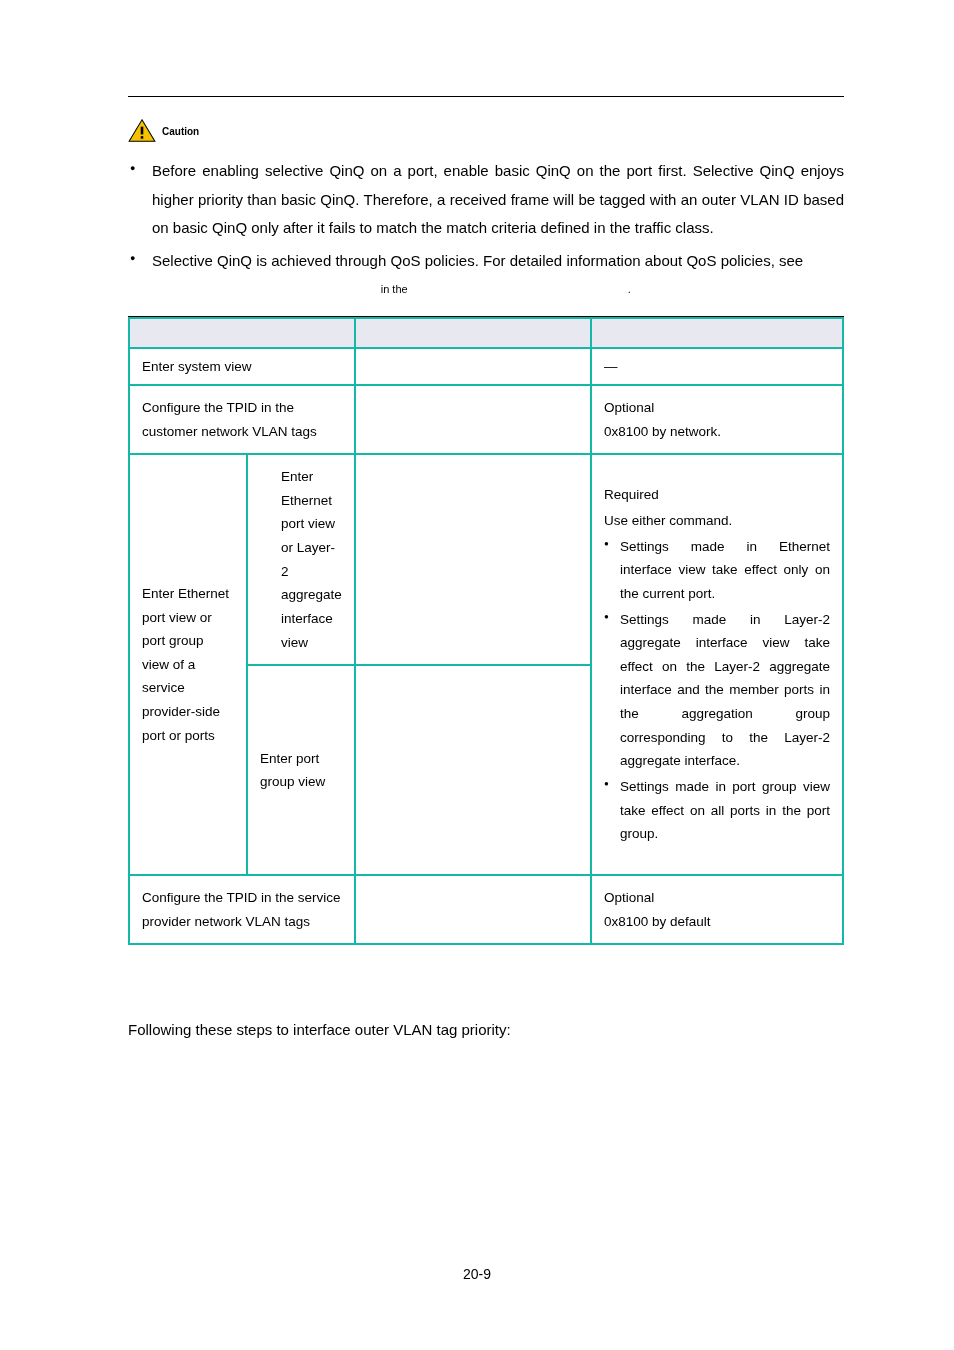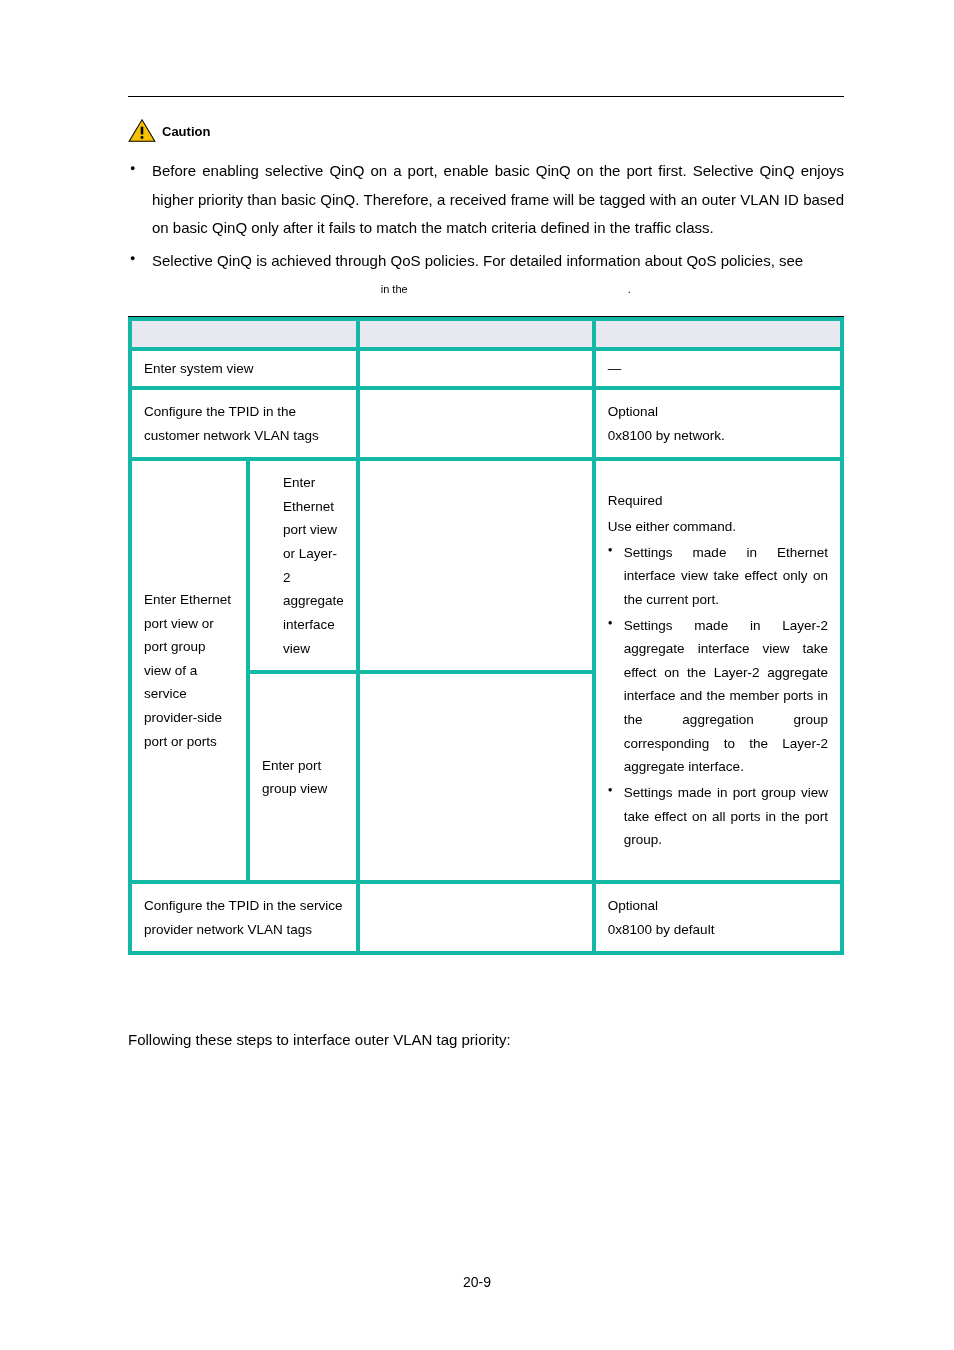--- a/index.html
+++ b/index.html
@@ -24,21 +24,21 @@
       align-items: center;
       margin-bottom: 14px;
     }
     .caution-icon {
       width: 28px;
       height: 24px;
       margin-right: 6px;
     }
     .caution-label {
       font-weight: bold;
-      font-size: 13px;
+      font-size: 10px;
     }
     .bullet-list {
       list-style: none;
       padding-left: 24px;
     }
     .bullet-list li {
       position: relative;
       font-size: 15px;
       line-height: 1.9;
       text-align: justify;
@@ -66,21 +66,21 @@
       font-size: 15px;
       margin-top: 82px;
       margin-bottom: 12px;
     }
     table.config {
       width: 100%;
       border-collapse: collapse;
       font-size: 13.5px;
     }
     table.config td, table.config th {
-      border: 4px solid #14b8a6;
+      border: 2px solid #14b8a6;
       padding: 10px 12px;
       vertical-align: middle;
       text-align: left;
     }
     table.config thead tr {
       background: #e8e8f0;
     }
     table.config th {
       height: 30px;
       font-weight: normal;
@@ -108,21 +108,21 @@
     .remarks-lead {
       line-height: 1.75;
       margin-bottom: 2px;
     }
     .section-intro2 {
       font-size: 15px;
       margin-top: 76px;
     }
     .page-num {
       position: absolute;
-      bottom: 60px;
+      bottom: 68px;
       width: 100%;
       text-align: center;
       font-size: 14px;
     }
     .w-col1 { width: 118px; }
     .w-col2 { width: 108px; }
     .w-col3 { width: 236px; }
   </style>
 </head>
 <body>

